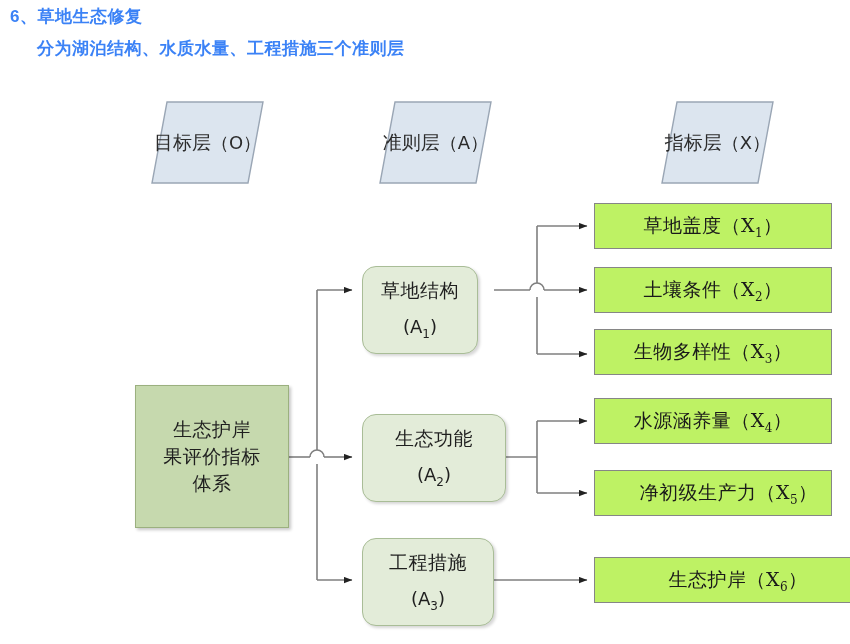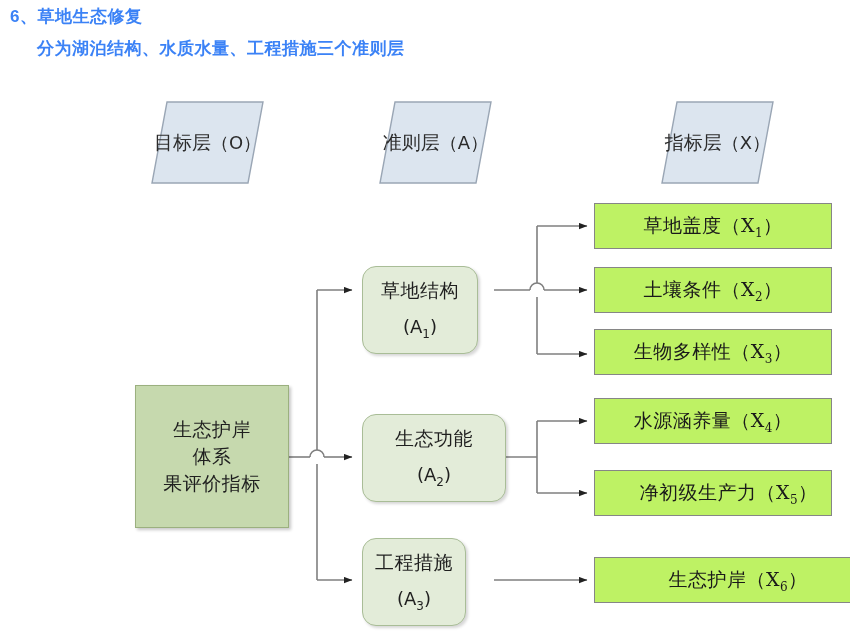--- a/index.html
+++ b/index.html
@@ -168,36 +168,36 @@
     </svg>
     <div class="para-label">
       <span>指标层</span>
       <span class="sub">（X）</span>
     </div>
   </div>
 
   <div class="goal-box" style="left:135px;top:385px;width:154px;height:143px;">
     <div class="goal-text">
       <div>生态护岸</div>
+      <div>果评价指标</div>
       <div>体系</div>
-      <div>果评价指标</div>
     </div>
   </div>
 
   <div class="crit-box" style="left:362px;top:266px;width:116px;height:88px;">
     <span class="crit-name">草地结构</span>
     <span class="crit-code"><span>(A</span><sub>1</sub><span>)</span></span>
   </div>
 
   <div class="crit-box" style="left:362px;top:414px;width:144px;height:88px;">
     <span class="crit-name">生态功能</span>
     <span class="crit-code"><span>(A</span><sub>2</sub><span>)</span></span>
   </div>
 
-  <div class="crit-box" style="left:362px;top:538px;width:104px;height:88px;">
+  <div class="crit-box" style="left:362px;top:538px;width:132px;height:88px;">
     <span class="crit-name">工程措施</span>
     <span class="crit-code"><span>(A</span><sub>3</sub><span>)</span></span>
   </div>
 
   <div class="ind-box" style="left:594px;top:203px;width:238px;height:46px;">
     <span class="ind-text"><span>草地盖度</span><span>（X</span><sub>1</sub><span>）</span></span>
   </div>
 
   <div class="ind-box" style="left:594px;top:267px;width:238px;height:46px;">
     <span class="ind-text"><span>土壤条件</span><span>（X</span><sub>2</sub><span>）</span></span>

